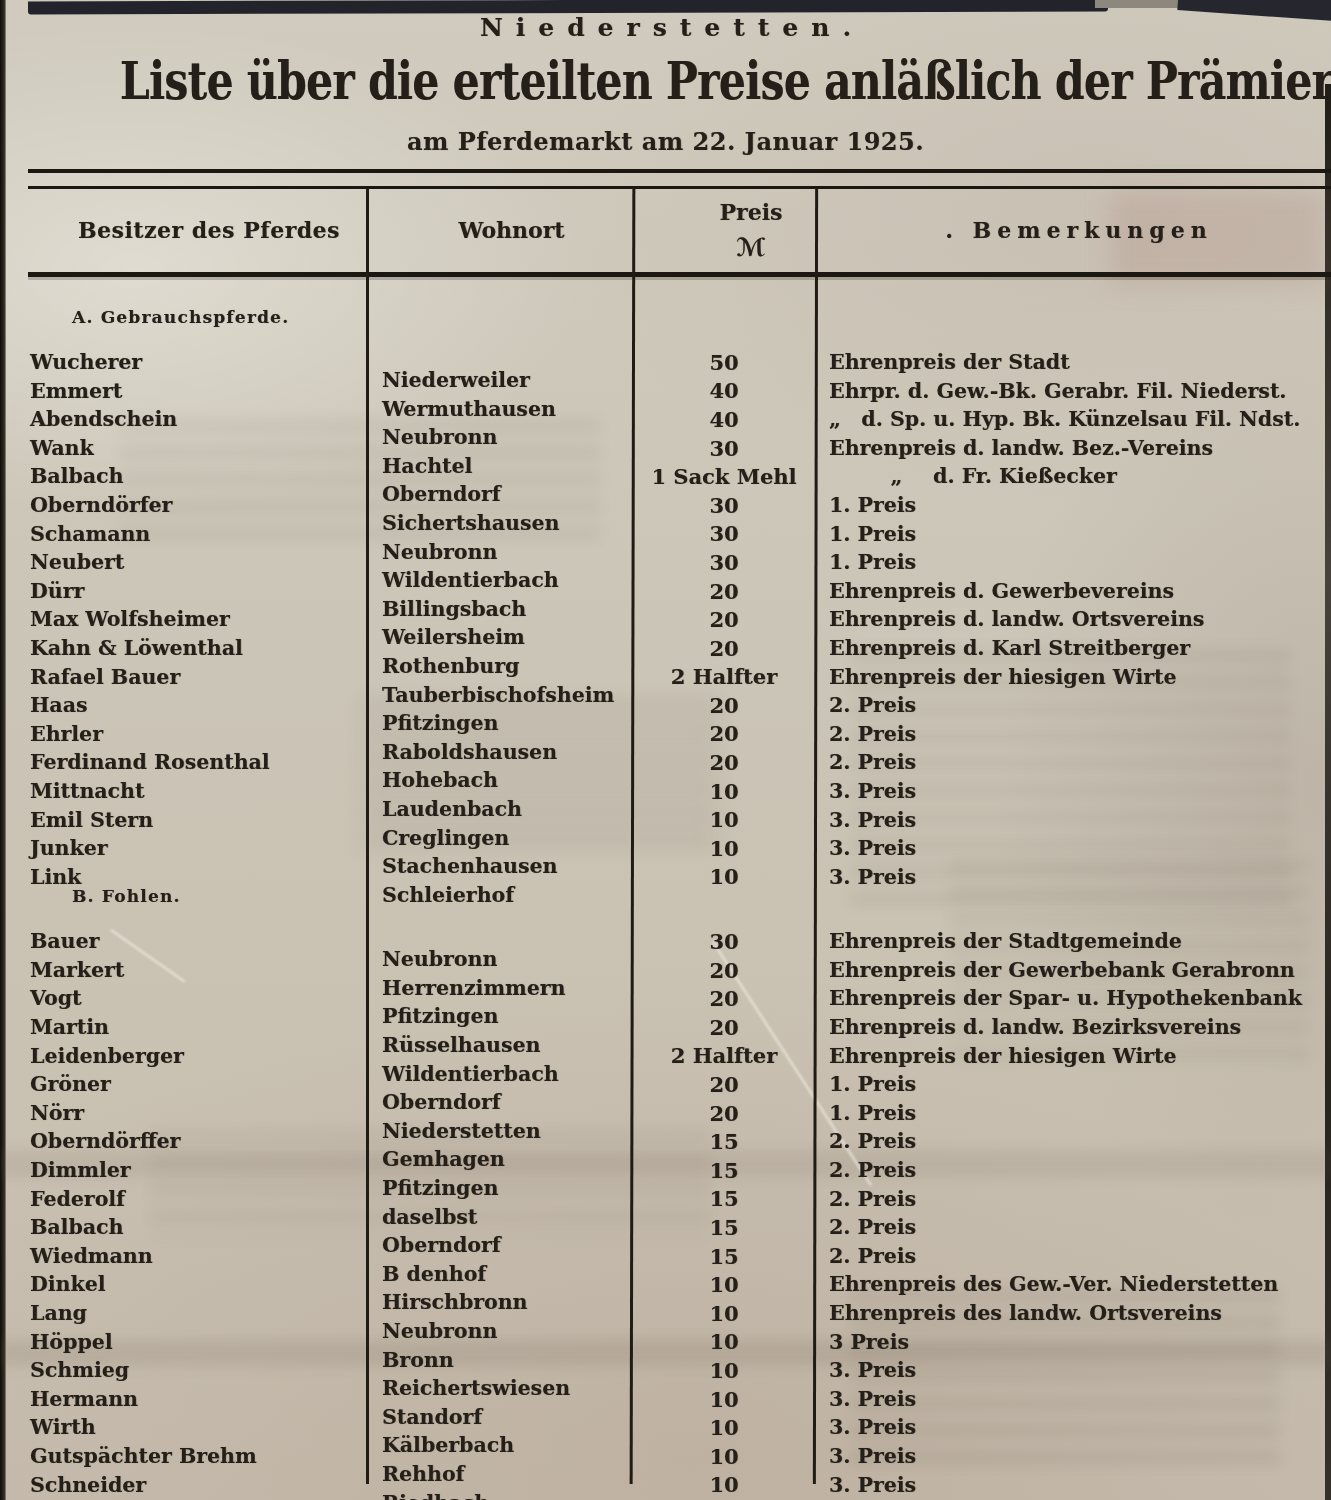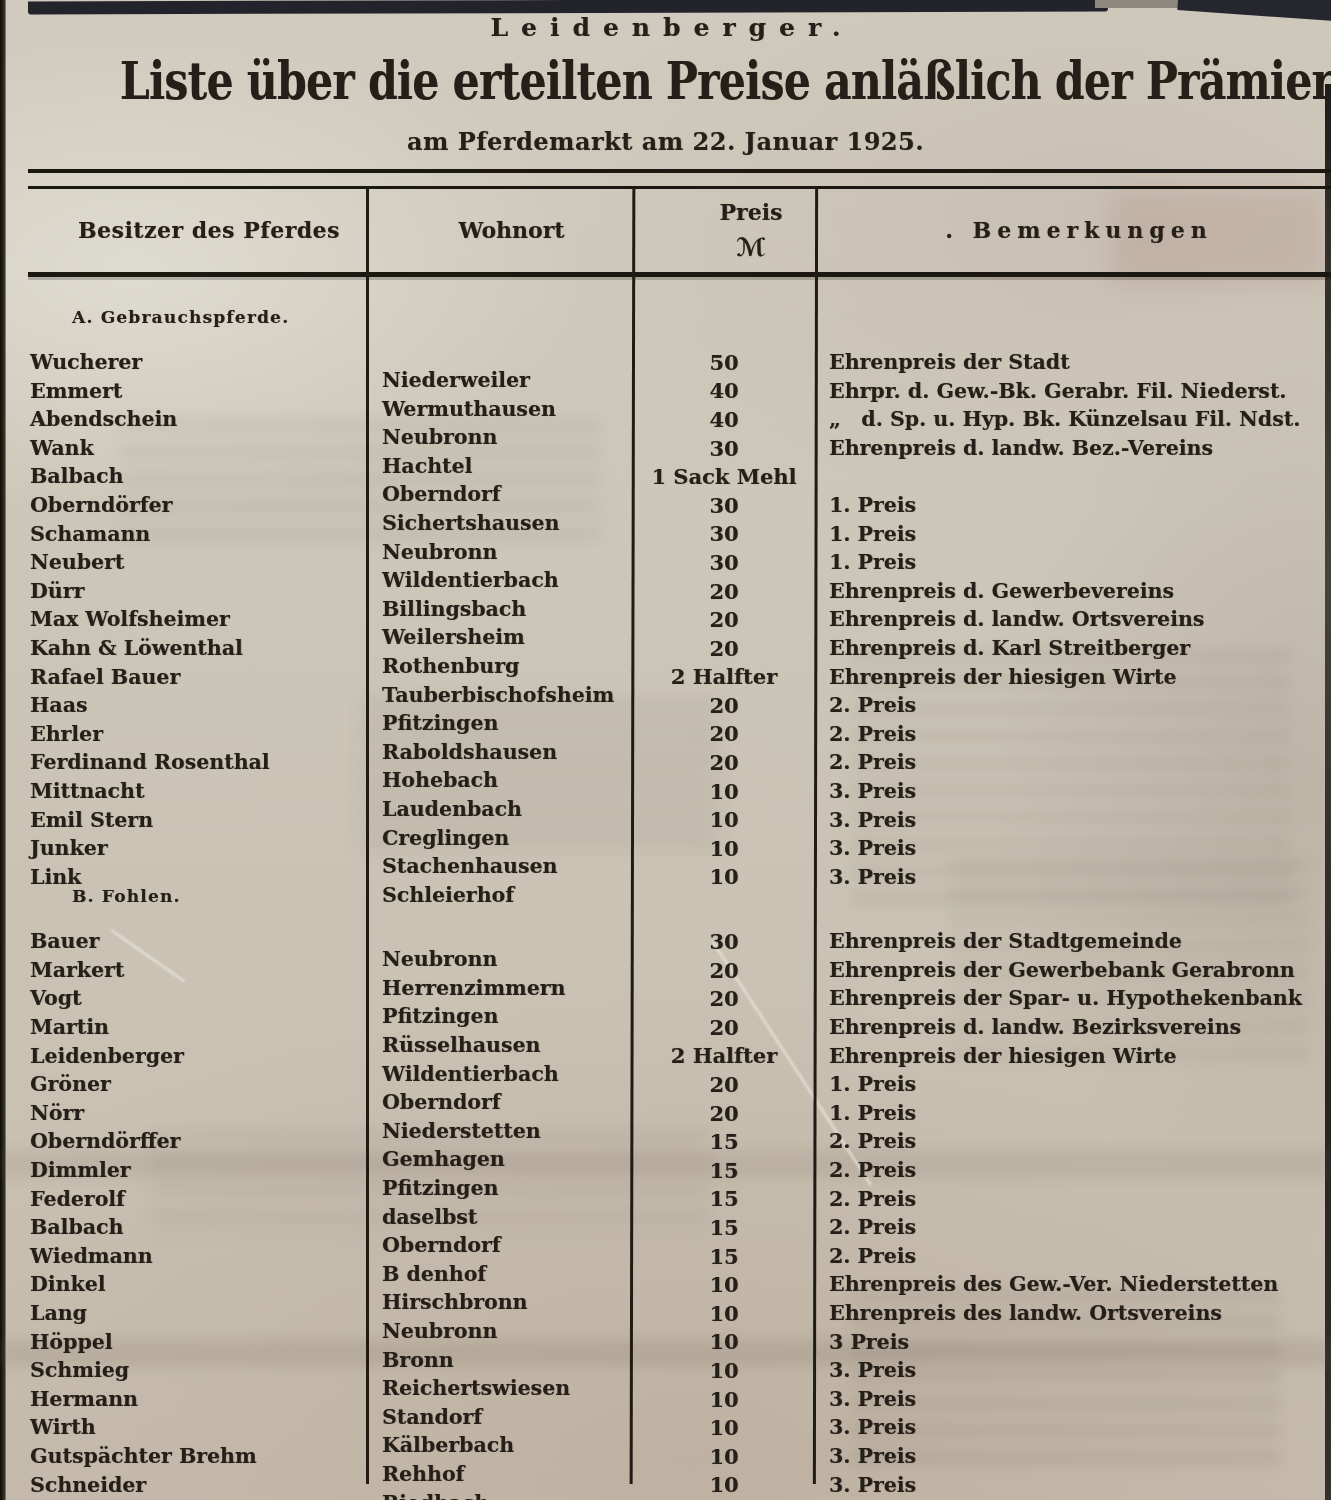--- a/index.html
+++ b/index.html
@@ -99,21 +99,21 @@
   <div class="smudge ghostlines s3"></div>
   <div class="smudge ghostlines s4"></div>
   <div class="smudge ghostlines s5"></div>
   <div class="smudge ghostlines s6"></div>
   <div class="smudge s7"></div>
   <div class="band b1"></div>
   <div class="band b2"></div>
   <div class="crease c1"></div>
   <div class="crease c2"></div>
 
-  <div class="kicker txt">Leidenberger.</div>
+  <div class="kicker txt">Niederstetten.</div>
   <div class="headline txt">Liste über die erteilten Preise anläßlich der Prämierung</div>
   <div class="subtitle txt">am Pferdemarkt am 22. Januar 1925.</div>
   <div class="double-rule"></div>
 
   <div class="thead">
     <div class="th th-owner txt">Besitzer des Pferdes</div>
     <div class="th th-residence txt">Wohnort</div>
     <div class="th th-prize">
       <span class="prize-word txt">Preis</span>
       <span class="mark-sign txt">ℳ</span>
@@ -147,20 +147,21 @@
       <div class="trow">
         <div class="cell cell-owner txt">Wank</div>
         <div class="cell cell-residence txt">Hachtel</div>
         <div class="cell cell-prize txt">30</div>
         <div class="cell cell-remark txt">Ehrenpreis d. landw. Bez.-Vereins</div>
       </div>
       <div class="trow">
         <div class="cell cell-owner txt">Balbach</div>
         <div class="cell cell-residence txt">Oberndorf</div>
         <div class="cell cell-prize txt">1 Sack Mehl</div>
+        <div class="cell cell-remark txt">   „  d. Fr. Kießecker</div>
       </div>
       <div class="trow">
         <div class="cell cell-owner txt">Oberndörfer</div>
         <div class="cell cell-residence txt">Sichertshausen</div>
         <div class="cell cell-prize txt">30</div>
         <div class="cell cell-remark txt">1. Preis</div>
       </div>
       <div class="trow">
         <div class="cell cell-owner txt">Schamann</div>
         <div class="cell cell-residence txt">Neubronn</div>

